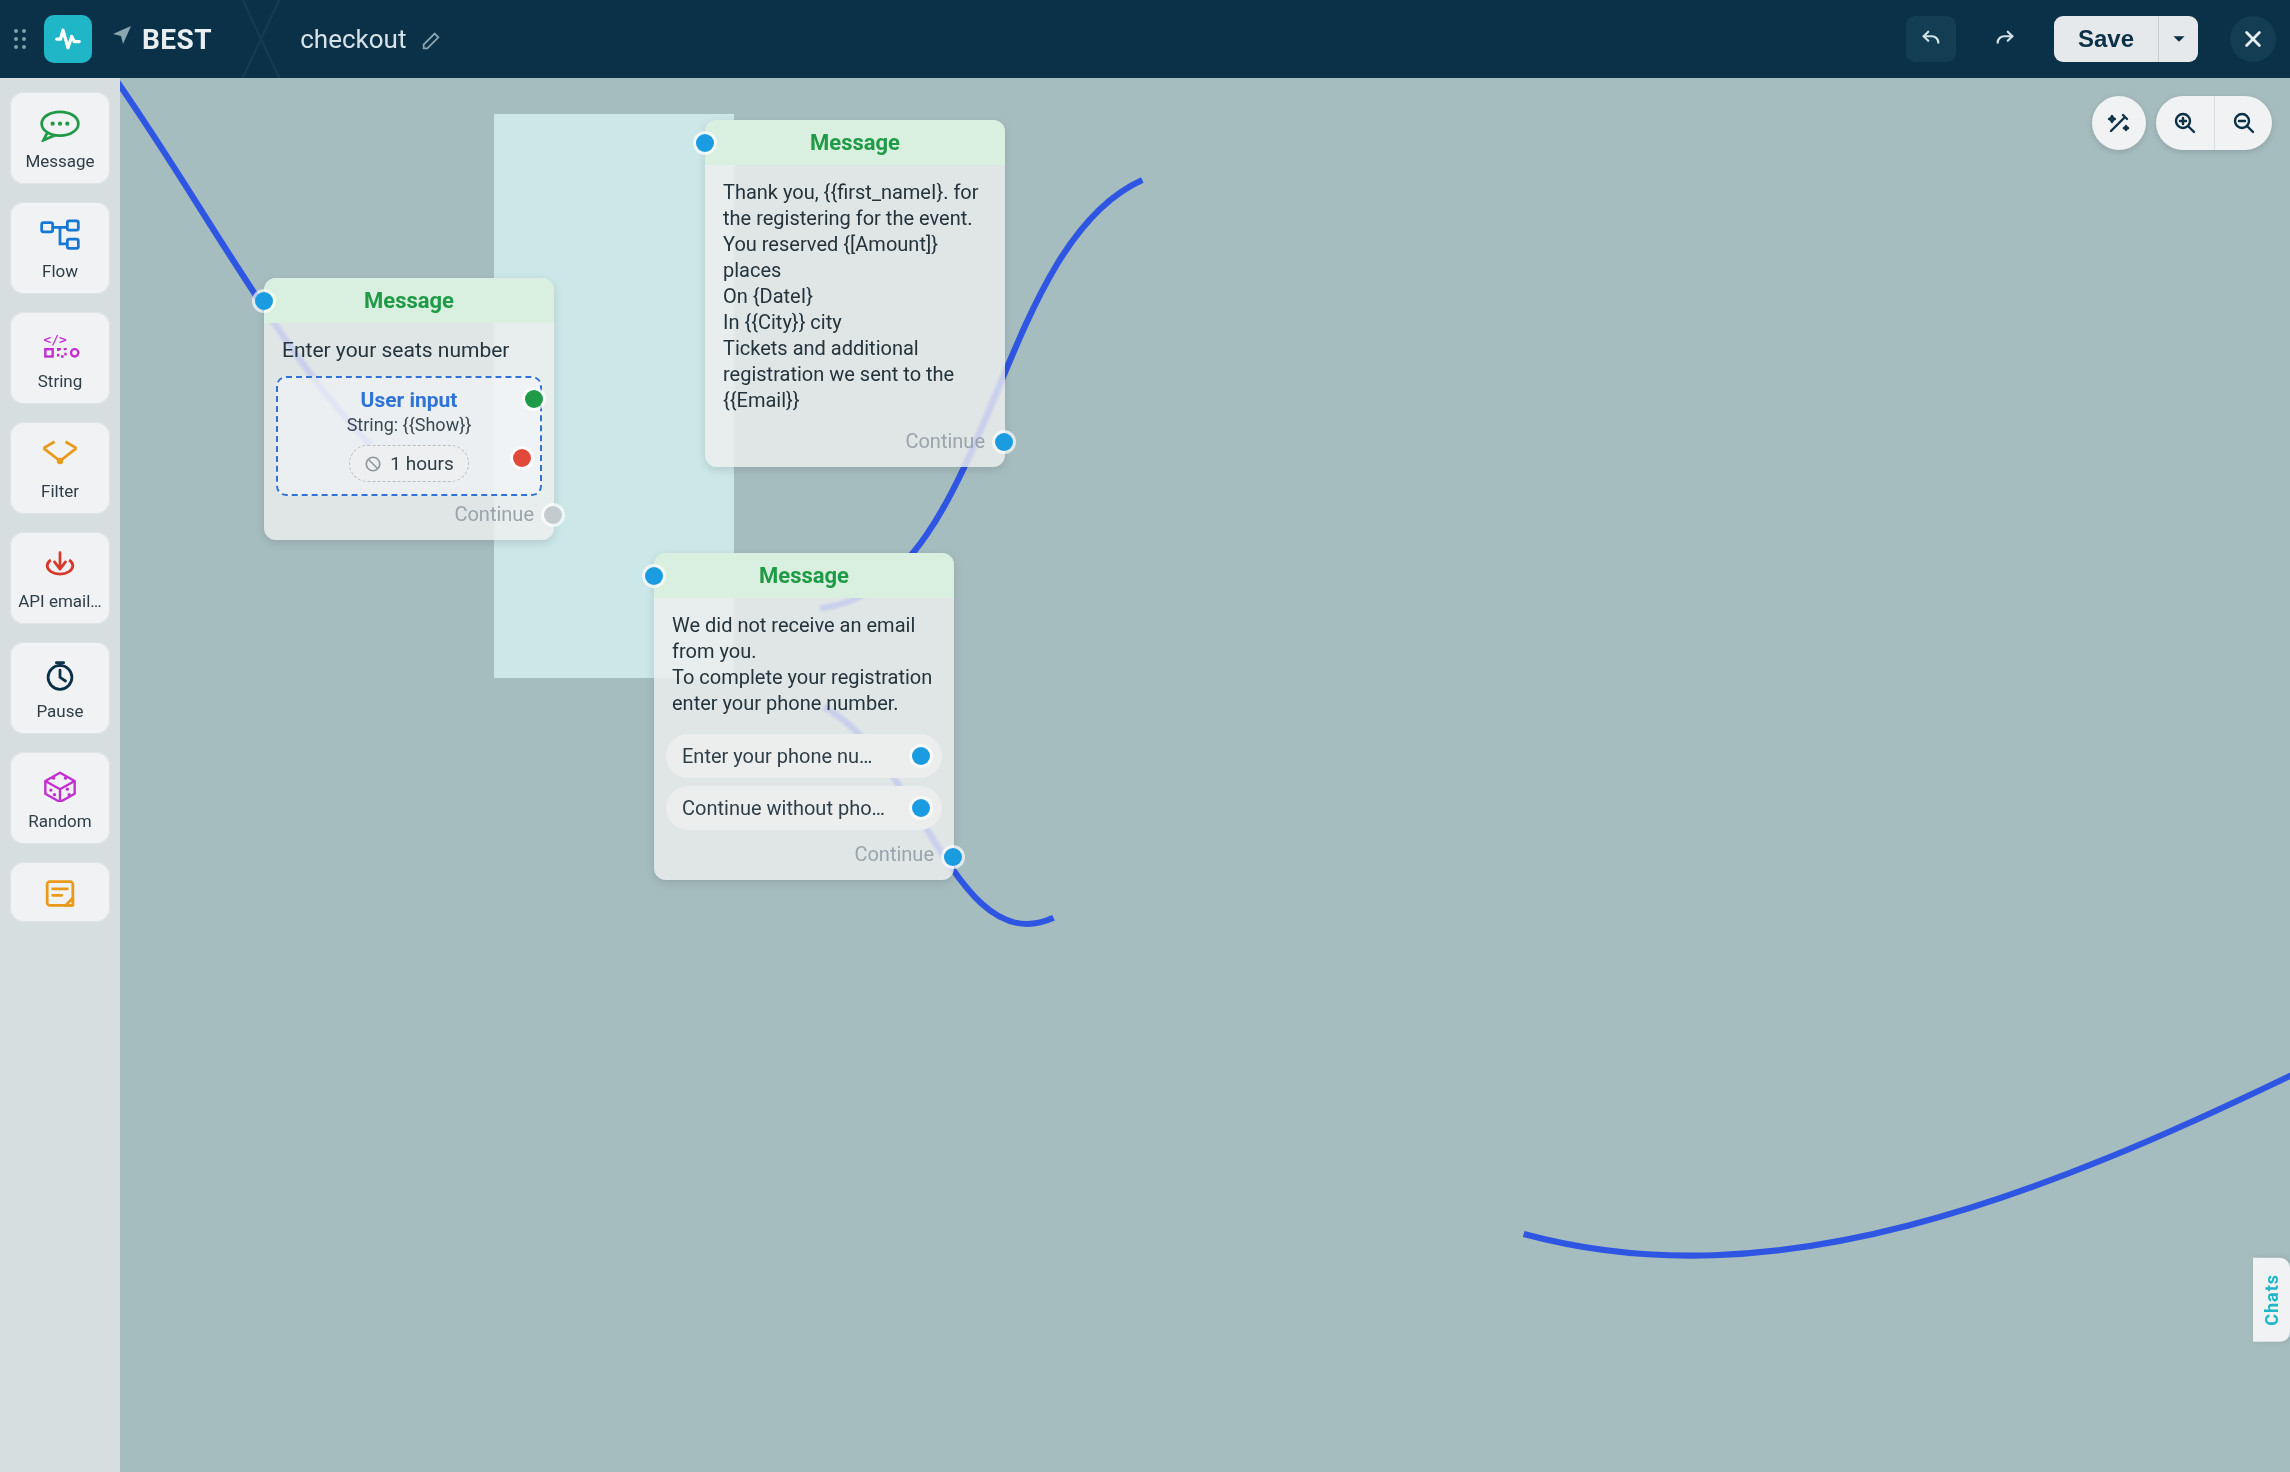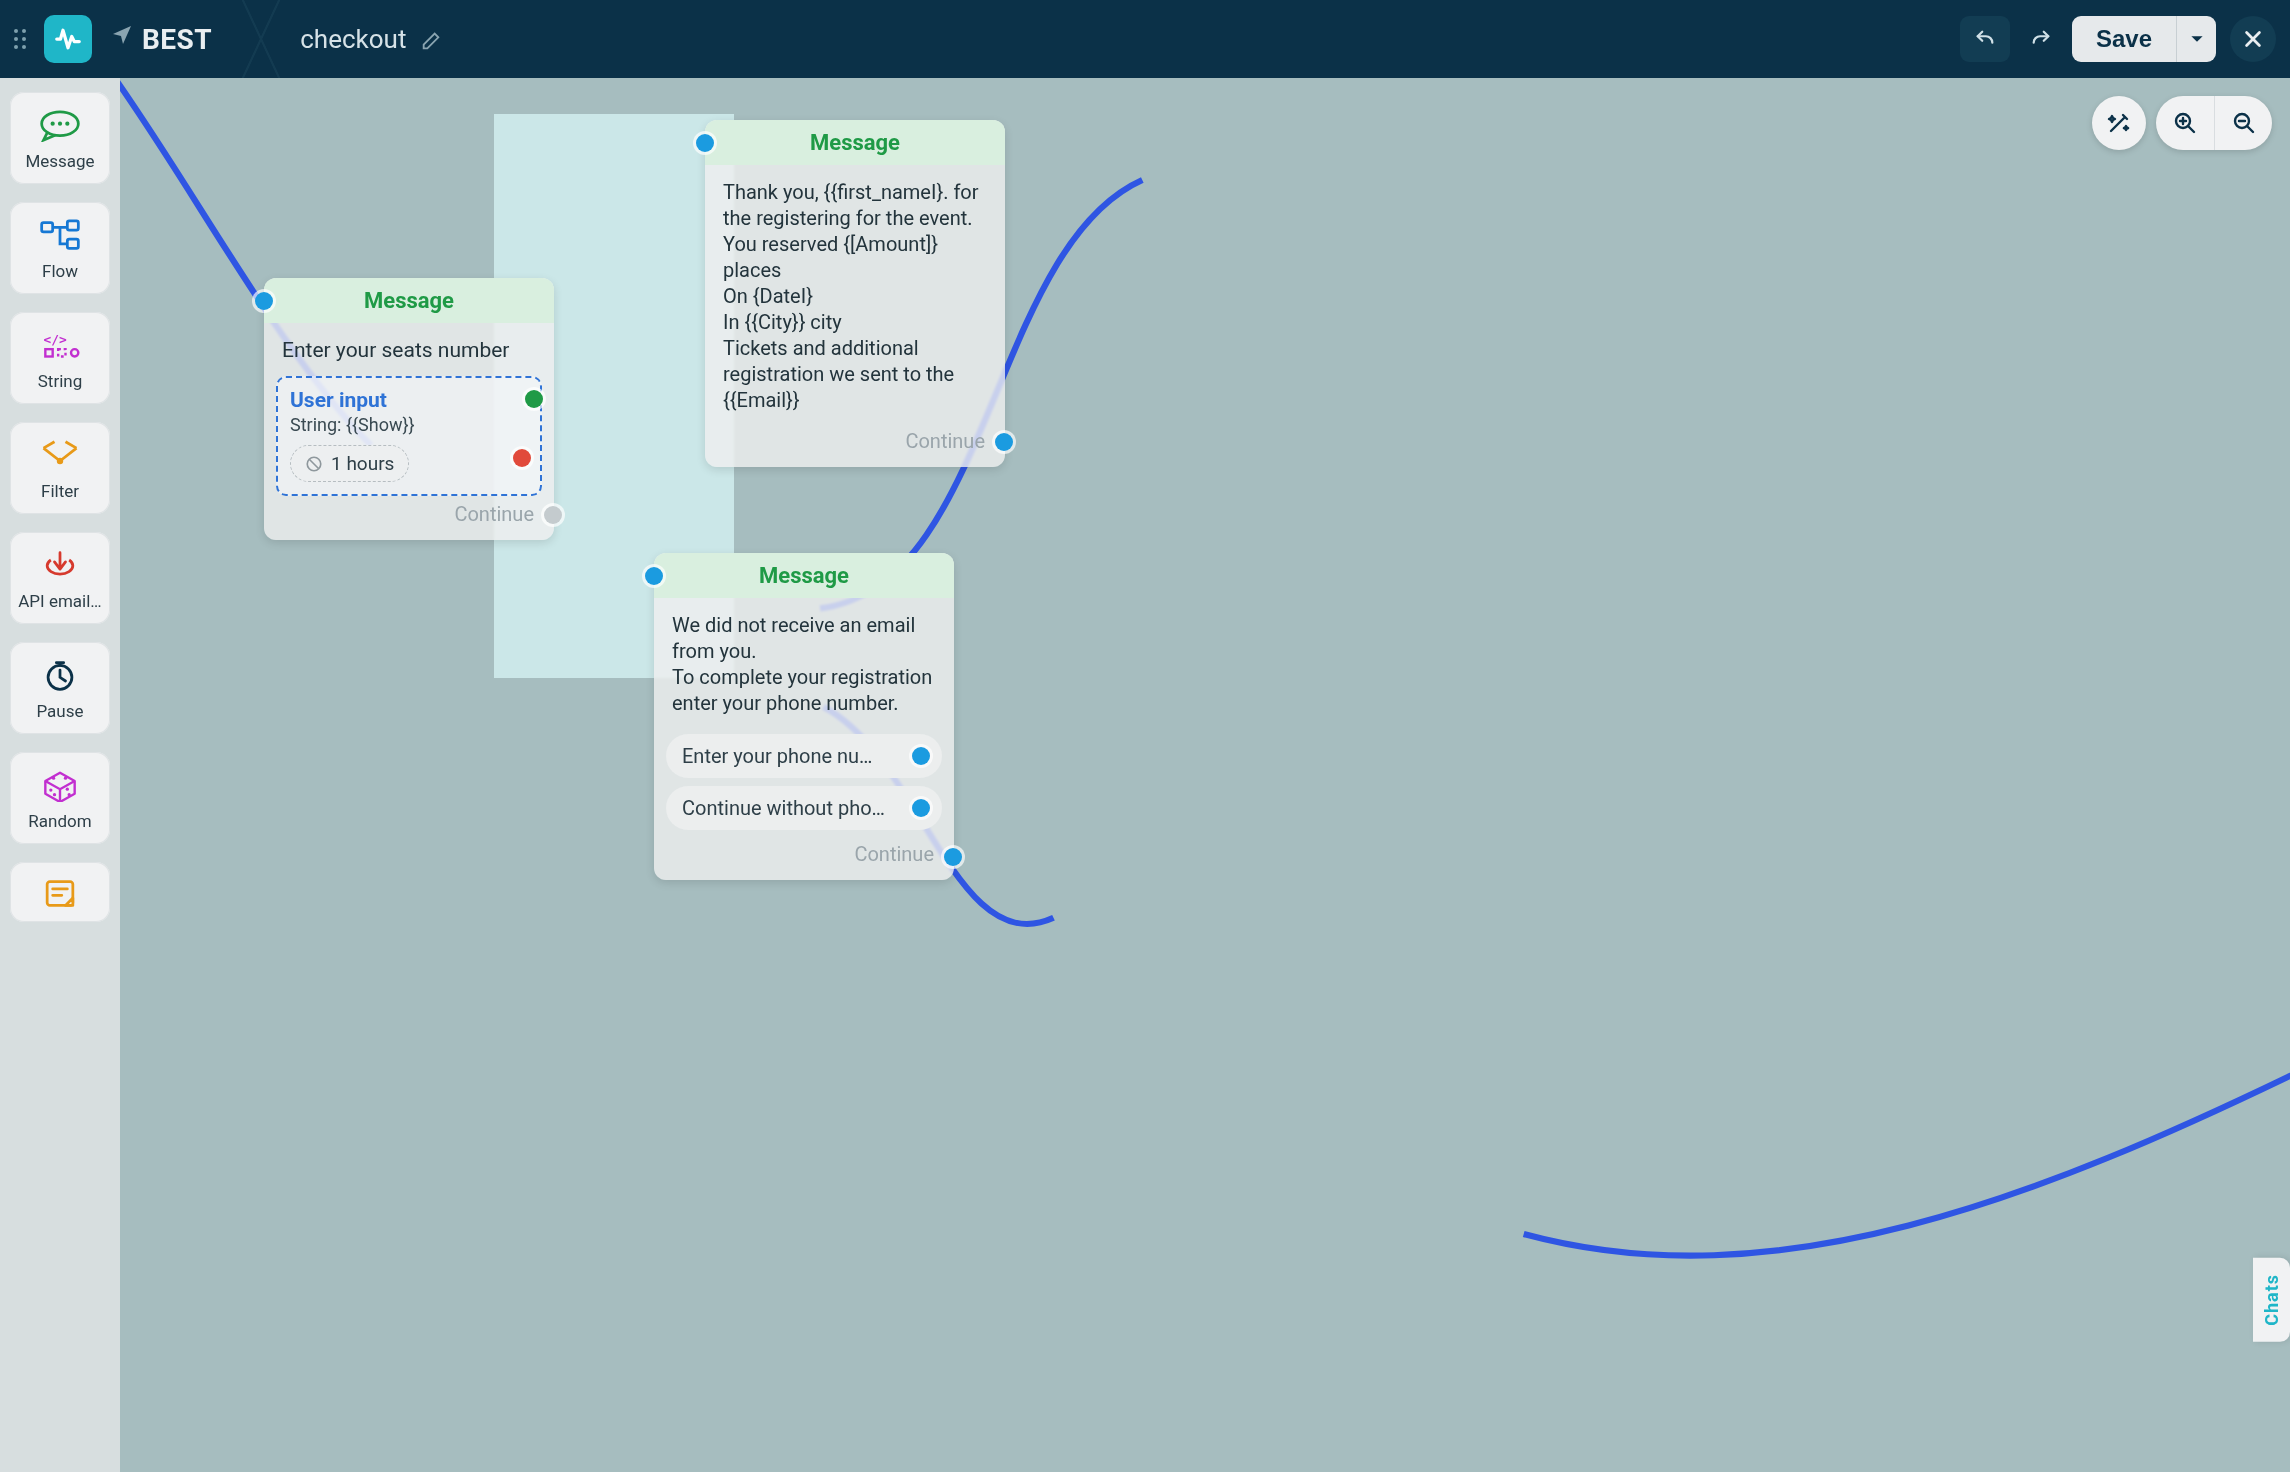--- a/index.html
+++ b/index.html
@@ -49,21 +49,21 @@
     content:""; position:absolute; left:0; top:0; bottom:0; width:100%;
     background: linear-gradient(115deg, transparent 48%, #204a60 49%, #204a60 51%, transparent 52%),
                 linear-gradient(65deg, transparent 48%, #204a60 49%, #204a60 51%, transparent 52%);
     opacity:.4;
   }
   .flow-name {
     font-size: 26px; color:#d6e2e7; display:flex; align-items:center; gap:14px;
   }
   .edit-pencil { width:22px; height:22px; }
   .edit-pencil svg{ width:100%; height:100%; stroke:#8aa4b0; fill:none; stroke-width:2;}
-  .topbar-right { margin-left:auto; display:flex; align-items:center; gap:6px; }
+  .topbar-right { margin-left:auto; display:flex; align-items:center; gap:24px; }
   .ctrl-btn {
     height:46px; min-width:50px; border-radius:9px;
     display:flex; align-items:center; justify-content:center;
     background:#123d53; color:#cfe0e7; cursor:pointer;
     border:none;
   }
   .ctrl-btn svg { width:22px; height:22px; stroke:#cfe0e7; fill:none; stroke-width:2.4; stroke-linecap:round; stroke-linejoin:round;}
   .ctrl-btn.ghost { background:transparent; }
   .save-group {
     display:flex; background:#e6e9eb; border-radius:9px; overflow:hidden;
@@ -185,21 +185,21 @@
   }
   .port.blue{ background:#1b9be0;}
   .port.green{ background:#1f9a46;}
   .port.red{ background:#e14a3b;}
   .port.grey{ background:#c4cbce;}
 
   
   .userinput{
     margin:10px 12px 0; padding:10px 12px 12px;
     border:2px dashed #2f73d6; border-radius:10px;
-    background:#f6f8fb88; position:relative;
+    background:#f6f8fb88; position:relative;text-align:center;
   }
   .userinput .ui-title{ color:#2f73d6; font-weight:700; font-size:21px;}
   .userinput .ui-sub{ color:#3a4a52; font-size:18px; margin-top:2px;}
   .userinput .ui-chip{
     display:inline-flex; align-items:center; gap:8px;
     margin-top:10px; padding:6px 14px; border-radius:20px;
     border:1px dashed #b6bdc1; background:#edeff0; color:#2e3f48; font-size:19px;
   }
   .userinput .ui-chip svg{width:18px;height:18px; stroke:#8f989d; fill:none; stroke-width:2.2;}
 

